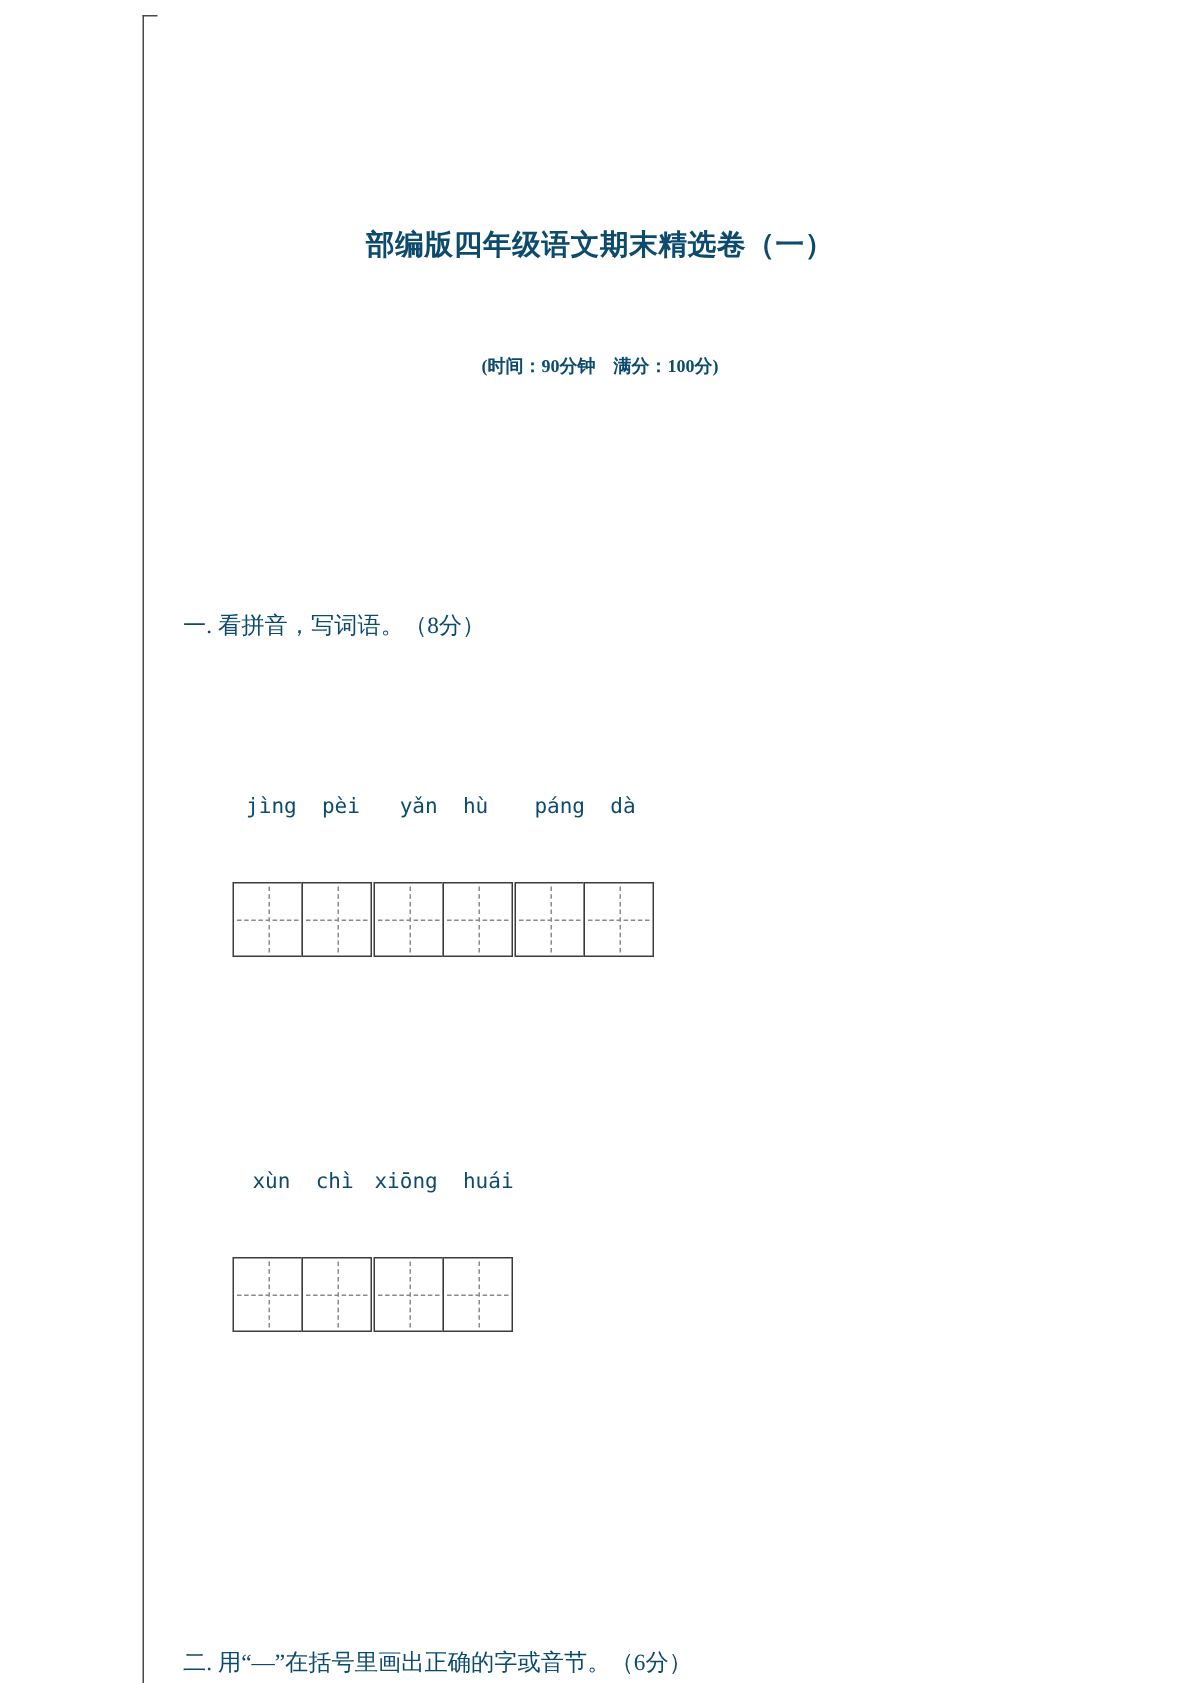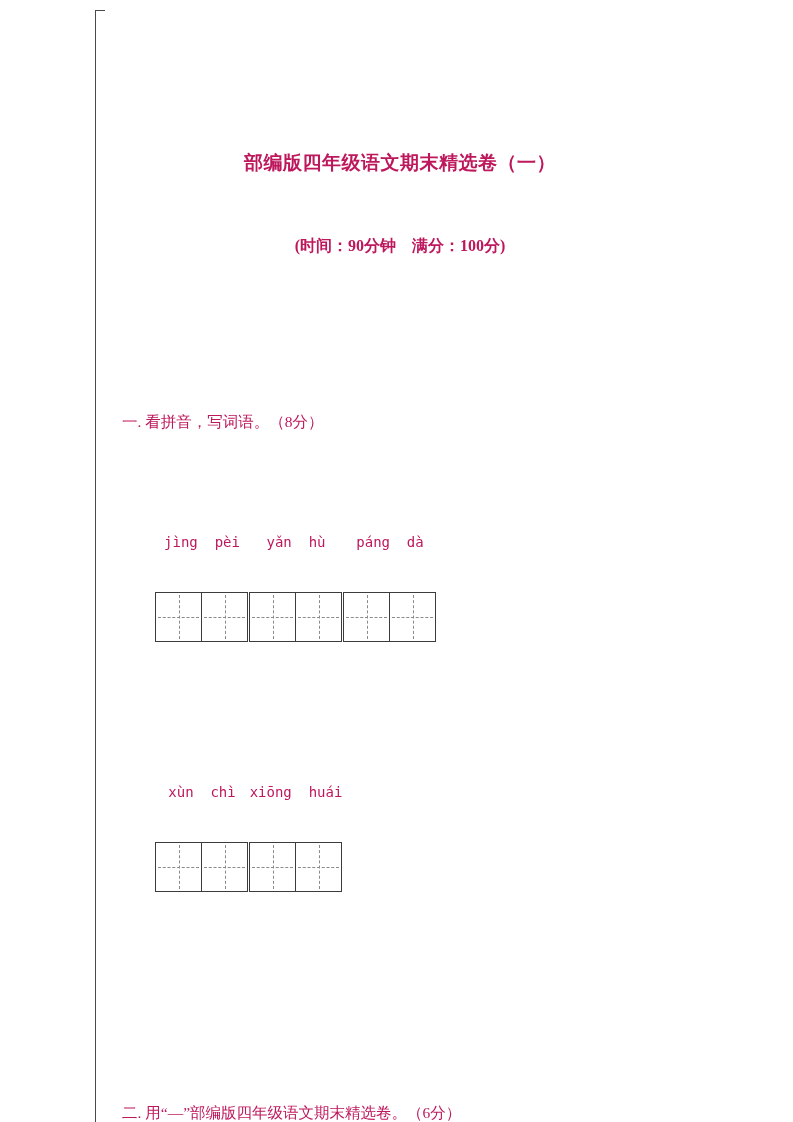--- a/index.html
+++ b/index.html
@@ -1,21 +1,21 @@
 <!DOCTYPE html>
 <html><head>
 <meta charset="utf-8">
 <style>
   * { margin:0; padding:0; box-sizing:border-box; }
   html,body { background:#ffffff; }
   .page {
     position:relative;
     width:724px; height:1122px;
     background:#ffffff;
-    color:#be185d;
+    color:#0c4a6e;
     font-family:"Liberation Serif","DejaVu Serif",serif;
     overflow:hidden;
   }
   .left-line {
     position:absolute; left:95px; top:10px; height:1112px; width:0;
     border-left:1px solid #4a4a4a;
   }
   .corner-mark {
     position:absolute; left:95px; top:10px; width:10px; height:0;
     border-top:1px solid #4a4a4a;
@@ -27,21 +27,21 @@
   }
   .title {
     text-align:center;
     font-size:19px; font-weight:bold;
     font-family:"Liberation Sans","DejaVu Sans",sans-serif;
     letter-spacing:0.5px;
   }
   .subtitle {
     margin-top:24px;
     text-align:center;
-    font-size:16px; font-weight:bold;
+    font-size:12px; font-weight:bold;
   }
   .heading {
     font-weight:normal; font-size:15.5px; line-height:21px;
   }
   .heading-1 { margin-top:46px; }
   .heading-2 { margin-top:30px; }
 
   
   .grid-row { display:flex; padding-left:33px; margin-top:12px; }
   .grid-row.second { margin-top:16px; }
@@ -119,21 +119,21 @@
           <div class="tian-grid">
             <div class="tian-cell"></div>
             <div class="tian-cell"></div>
           </div>
         </div>
       </div>
     </div>
 
     
     <div>
-      <div class="heading heading-2">二. 用“—”部编版四年级语文期末精选卷。（6分）</div>
+      <div class="heading heading-2">二. 用“—”在括号里画出正确的字或音节。（6分）</div>
       
       
       
       
     </div>
 
     
     
 
     

